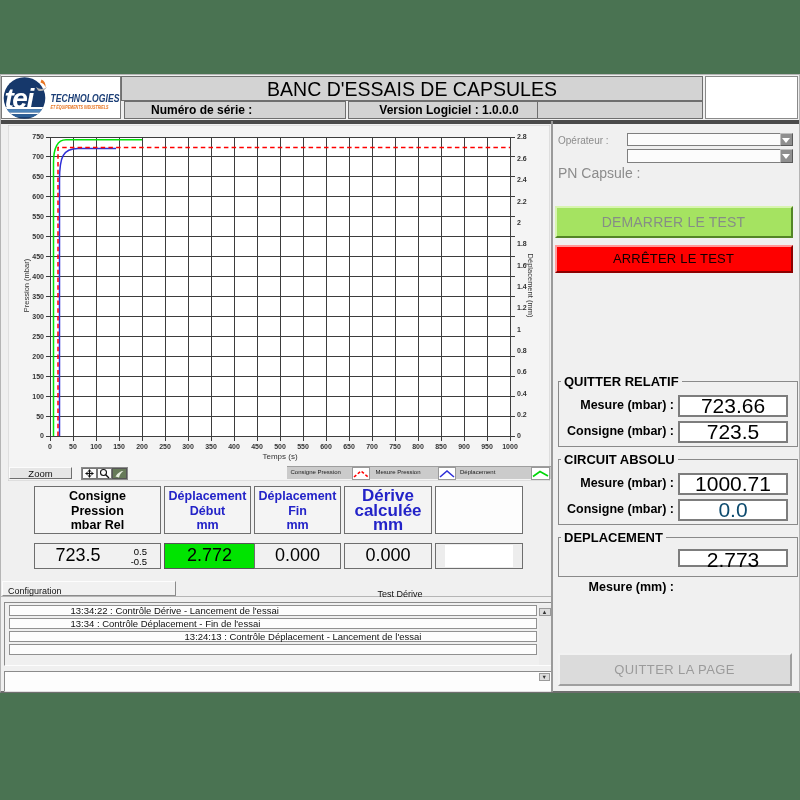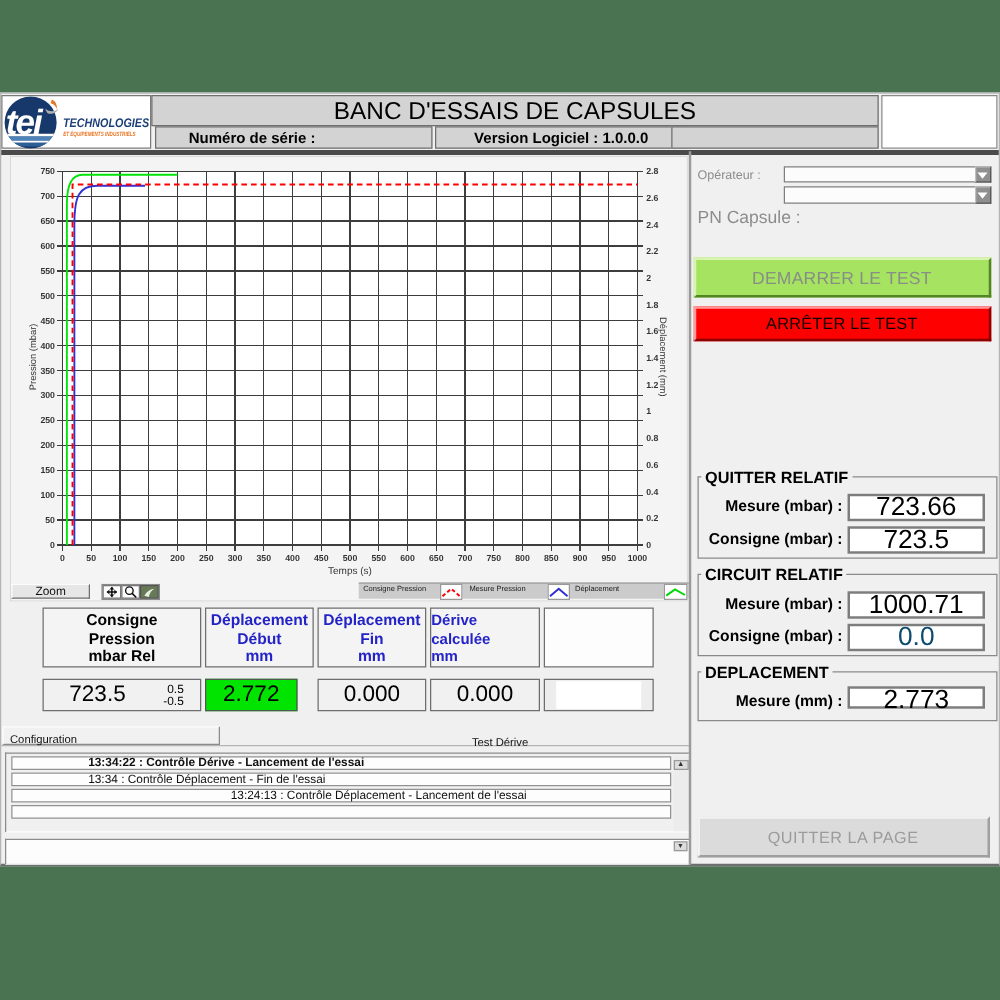--- a/index.html
+++ b/index.html
@@ -175,40 +175,40 @@
         <path d="M 2 10 L 9 4 L 16 10" fill="none" stroke="#2f2fd8" stroke-width="1.6"></path>
       </svg>
 <div class="abs" style="left:459px; top:394px; font-size:6px; color:#1a1a1a;">Déplacement</div>
 <svg class="abs" style="left:530px; top:391.5px;" width="19" height="13" viewBox="0 0 19 13">
         <rect x="0.5" y="0.5" width="18" height="12" fill="#fff" stroke="#999"></rect>
         <path d="M 2 9.5 L 9 4.5 L 17 9" fill="none" stroke="#00d608" stroke-width="1.6"></path>
       </svg>
 <div class="abs" style="left:33px; top:411px; width:127px; height:48px; background:#f4f4f4; border:1.5px solid #6e6e6e; font-size:12.5px; font-weight:bold; text-align:center; line-height:14.7px; padding-top:2px;"><span style="color:#000">Consigne<br>Pression<br>mbar Rel</span></div>
 <div class="abs" style="left:163px; top:411px; width:87px; height:48px; background:#f4f4f4; border:1.5px solid #6e6e6e; font-size:12.5px; font-weight:bold; text-align:center; line-height:14.7px; padding-top:2px;"><span style="color:#2323c8">Déplacement<br>Début<br>mm</span></div>
 <div class="abs" style="left:253px; top:411px; width:87px; height:48px; background:#f4f4f4; border:1.5px solid #6e6e6e; font-size:12.5px; font-weight:bold; text-align:center; line-height:14.7px; padding-top:2px;"><span style="color:#2323c8">Déplacement<br>Fin<br>mm</span></div>
-<div class="abs" style="left:343px; top:411px; width:88px; height:48px; background:#f4f4f4; border:1.5px solid #6e6e6e; font-size:12px; font-weight:bold; line-height:14.7px; padding-top:2px;"><span style="color:#2323c8">Dérive<br>calculée<br>mm</span></div>
+<div class="abs" style="left:343px; top:411px; width:88px; height:48px; background:#f4f4f4; border:1.5px solid #6e6e6e; font-size:17px; font-weight:bold; text-align:center; line-height:14.7px; padding-top:2px;"><span style="color:#2323c8">Dérive<br>calculée<br>mm</span></div>
 <div class="abs" style="left:434px; top:411px; width:87.5px; height:48px; background:#fdfdfd; border:1.5px solid #6e6e6e; font-size:12.5px; font-weight:bold; text-align:center; line-height:14.7px; padding-top:2px;"></div>
 <div class="abs" style="left:33px; top:468px; width:127px; height:25.5px; background:#f1f1f1; border:1.5px solid #6e6e6e;">
         <span style="position:absolute; left:0; width:86px; text-align:center; top:1px; font-size:18px;">723.5</span>
         <span style="position:absolute; right:13px; top:1.5px; font-size:9.5px;">0.5</span>
         <span style="position:absolute; right:13px; top:12px; font-size:9.5px;">-0.5</span>
       </div>
-<div class="abs" style="left:163px; top:468px; width:74px; height:25.5px; background:#00e400; border:1.5px solid #555; font-size:18px; text-align:center; line-height:22px;">2.772</div>
+<div class="abs" style="left:163px; top:468px; width:91px; height:25.5px; background:#00e400; border:1.5px solid #555; font-size:18px; text-align:center; line-height:22px;">2.772</div>
 <div class="abs" style="left:253px; top:468px; width:87px; height:25.5px; background:#f1f1f1; border:1.5px solid #6e6e6e; font-size:18px; text-align:center; line-height:22px;">0.000</div>
 <div class="abs" style="left:343px; top:468px; width:88px; height:25.5px; background:#f1f1f1; border:1.5px solid #6e6e6e; font-size:18px; text-align:center; line-height:22px;">0.000</div>
 <div class="abs" style="left:434px; top:468px; width:87.5px; height:25.5px; background:#ededed; border:1.5px solid #6e6e6e;">
         <div style="position:absolute; left:9px; top:1px; right:9px; bottom:1px; background:#fff;"></div>
       </div>
 
 <div class="abs" style="left:0px; top:520.5px; width:551px; height:1px; background:#b5b5b5;"></div>
 <div class="abs" style="left:1px; top:505.5px; width:174px; height:15px; background:#f1f1f1; border:1px solid; border-color:#fdfdfd #8b8b8b #8b8b8b #fdfdfd; font-size:9px; color:#111; line-height:9px; padding-top:5.5px; padding-left:5px;">Configuration</div>
 <div class="abs" style="left:376.5px; top:514px; font-size:9px; color:#111;">Test Dérive</div>
 <div class="abs" style="left:3px; top:527px; width:548px; height:64px; background:#f0f0f0; border:1.5px solid; border-color:#8b8b8b #fdfdfd #fdfdfd #8b8b8b;"></div>
 <div class="abs" style="left:7.5px; top:529.5px; width:528px; height:11.5px; background:#fdfdfd; border:1px solid #919191;">
-        <div style="padding-left:61px; text-align:left; font-size:9.5px; color:#111; line-height:10px; white-space:nowrap;font-weight:bold;">13:34:22 : Contrôle Dérive - Lancement de l'essai</div>
+        <div style="padding-left:61px; text-align:left; font-size:9.5px; color:#111; line-height:10px; white-space:nowrap;">13:34:22 : Contrôle Dérive - Lancement de l'essai</div>
       </div>
 <div class="abs" style="left:7.5px; top:542.5px; width:528px; height:11.5px; background:#fdfdfd; border:1px solid #919191;">
         <div style="padding-left:61px; text-align:left; font-size:9.5px; color:#111; line-height:10px; white-space:nowrap;">13:34 : Contrôle Déplacement - Fin de l'essai</div>
       </div>
 <div class="abs" style="left:7.5px; top:555.5px; width:528px; height:11.5px; background:#fdfdfd; border:1px solid #919191;">
         <div style="padding-left:61px; text-align:center; font-size:9.5px; color:#111; line-height:10px; white-space:nowrap;">13:24:13 : Contrôle Déplacement - Lancement de l'essai</div>
       </div>
 <div class="abs" style="left:7.5px; top:568.5px; width:528px; height:11.5px; background:#fdfdfd; border:1px solid #919191;">
         <div style="padding-left:61px; text-align:left; font-size:9.5px; color:#111; line-height:10px; white-space:nowrap;"></div>
       </div>
@@ -229,25 +229,25 @@
       </div>
 <div class="abs" style="left:553.5px; top:131px; width:238px; height:32px; background:#a5e361; border:2px solid; border-color:#d8f4b0 #538526 #538526 #d8f4b0; font-size:14px; color:#868e86; text-align:center; line-height:28px; letter-spacing:0.2px;">DEMARRER LE TEST</div>
 <div class="abs" style="left:553.5px; top:169.5px; width:238px; height:28.5px; background:#fe0000; border:2px solid; border-color:#ff9a9a #8c0000 #8c0000 #ff9a9a; font-size:13px; color:#120000; text-align:center; line-height:24.5px; letter-spacing:0.2px;">ARRÊTER LE TEST</div>
 <div class="abs" style="left:556.5px; top:305.5px; width:240px; height:66.5px; border:1.5px solid #8a8a8a;"></div>
 <div class="abs" style="left:560px; top:298.5px; background:#f0f0f0; font-size:13px; font-weight:bold; color:#000; padding:0 3px;">QUITTER RELATIF</div>
 <div class="abs" style="left:556px; top:322.5px; width:117px; text-align:right; font-size:12.5px; font-weight:bold; color:#000;">Mesure (mbar) :</div>
 <div class="abs" style="left:677px; top:319.5px; width:110px; height:22px; background:#fff; border:2px solid #7d7d7d; font-size:21px; text-align:center; line-height:18px; color:#000;">723.66</div>
 <div class="abs" style="left:556px; top:349px; width:117px; text-align:right; font-size:12.5px; font-weight:bold; color:#000;">Consigne (mbar) :</div>
 <div class="abs" style="left:677px; top:346px; width:110px; height:22px; background:#fff; border:2px solid #7d7d7d; font-size:21px; text-align:center; line-height:18px; color:#000;">723.5</div>
 <div class="abs" style="left:556.5px; top:384px; width:240px; height:66px; border:1.5px solid #8a8a8a;"></div>
-<div class="abs" style="left:560px; top:377px; background:#f0f0f0; font-size:13px; font-weight:bold; color:#000; padding:0 3px;">CIRCUIT RELATIF</div>
+<div class="abs" style="left:560px; top:377px; background:#f0f0f0; font-size:13px; font-weight:bold; color:#000; padding:0 3px;">CIRCUIT ABSOLU</div>
 <div class="abs" style="left:556px; top:400.5px; width:117px; text-align:right; font-size:12.5px; font-weight:bold; color:#000;">Mesure (mbar) :</div>
 <div class="abs" style="left:677px; top:397.5px; width:110px; height:22px; background:#fff; border:2px solid #7d7d7d; font-size:21px; text-align:center; line-height:18px; color:#000;">1000.71</div>
 <div class="abs" style="left:556px; top:427px; width:117px; text-align:right; font-size:12.5px; font-weight:bold; color:#000;">Consigne (mbar) :</div>
 <div class="abs" style="left:677px; top:424px; width:110px; height:22px; background:#fff; border:2px solid #7d7d7d; font-size:21px; text-align:center; line-height:18px; color:#0c4a6e;">0.0</div>
 <div class="abs" style="left:556.5px; top:461.5px; width:240px; height:40px; border:1.5px solid #8a8a8a;"></div>
 <div class="abs" style="left:560px; top:454.5px; background:#f0f0f0; font-size:13px; font-weight:bold; color:#000; padding:0 3px;">DEPLACEMENT</div>
-<div class="abs" style="left:556px; top:479px; width:117px; text-align:right; font-size:12.5px; font-weight:bold; color:#000;">Mesure (mm) :</div>
+<div class="abs" style="left:556px; top:505px; width:117px; text-align:right; font-size:12.5px; font-weight:bold; color:#000;">Mesure (mm) :</div>
 <div class="abs" style="left:677px; top:474px; width:110px; height:18px; background:#fff; border:2px solid #7d7d7d; font-size:21px; text-align:center; line-height:18px; color:#000;">2.773</div>
 <div class="abs" style="left:556.5px; top:577.5px; width:234px; height:33.5px; background:#dbdbdb; border:2px solid; border-color:#f2f2f2 #9f9f9f #9f9f9f #f2f2f2; font-size:13px; color:#9b9b9b; text-align:center; line-height:30px; letter-spacing:0.4px;">QUITTER LA PAGE</div>
 
 </div>
 </div>
 
 </body></html>

